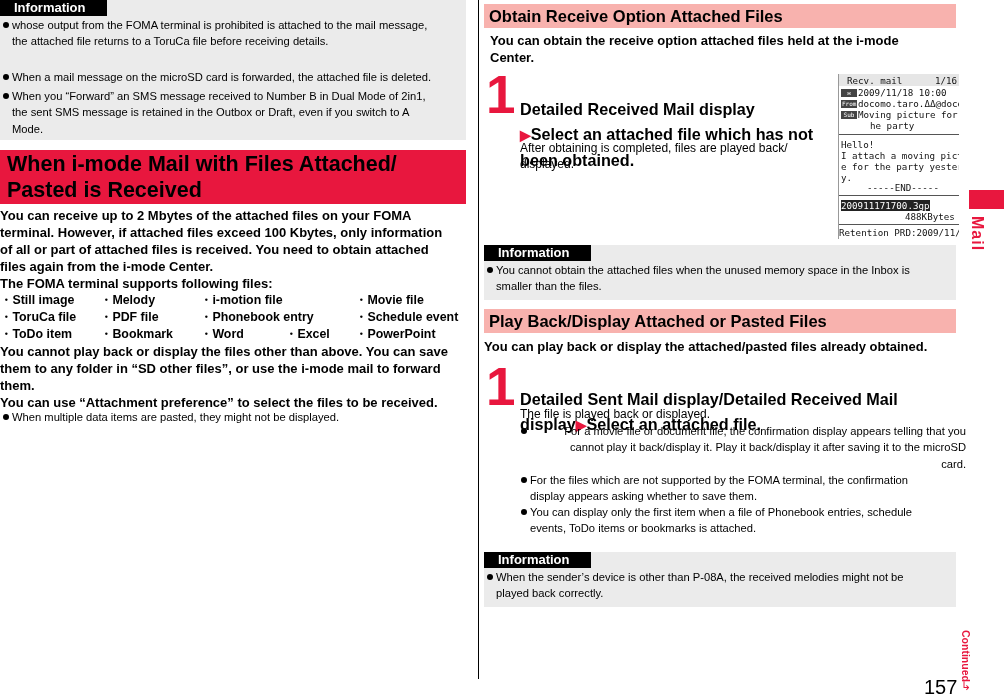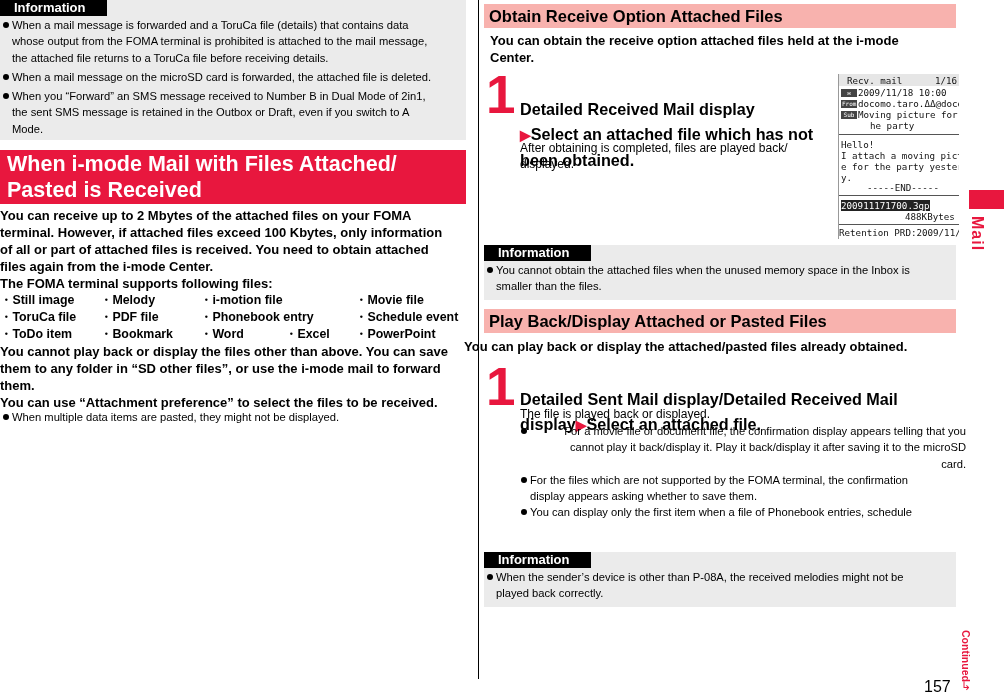--- a/index.html
+++ b/index.html
@@ -21,21 +21,21 @@
       padding-left: 10px;
     }
     .bul::before {
       content: ""; position: absolute; left: 1px; top: 5px;
       width: 6px; height: 6px; border-radius: 50%; background: #000;
     }
 
     
     .red-banner {
       position: absolute; left: 0; top: 150px; width: 466px; height: 54px;
-      background: #e8173e; color: #ffffff;
+      background: #e8173e; color: #000000;
       font-weight: bold; font-size: 21.5px; line-height: 26px;
       padding: 1px 0 0 7px; box-sizing: border-box;
     }
 
     .bold-para {
       position: absolute; font-weight: bold; font-size: 13px; line-height: 17px;
     }
 
     .files-row { position: absolute; left: 0; height: 17px; width: 470px;
       font-weight: bold; font-size: 12.4px; line-height: 17px; }
@@ -81,29 +81,28 @@
     .side-tab { position: absolute; left: 969px; top: 190px; width: 35px; height: 19px; background: #e8173e; }
     .side-label {
       position: absolute; left: 968px; top: 216px;
       writing-mode: vertical-rl; color: #e8173e; font-weight: bold; font-size: 16px; letter-spacing: 1px;
     }
     .continued {
       position: absolute; left: 960px; top: 630px;
       writing-mode: vertical-rl; color: #e8173e; font-size: 10.5px; font-weight: bold;
     }
     .cont-arrow { position: absolute; left: 961px; top: 680px; color: #e8173e; font-size: 12px; line-height: 12px; }
-    .page-num { position: absolute; left: 924px; top: 676px; font-size: 16px; line-height: 22px; }
+    .page-num { position: absolute; left: 924px; top: 676px; font-size: 20px; line-height: 22px; }
   </style>
 </head>
 <body>
 
 <div class="info-box" style="left:0;top:0;width:466px;height:140px;">
   <div class="info-label">Information</div>
   <div class="bul" style="left:2px;top:17px;width:460px;">
-    <div>When a mail message is forwarded and a ToruCa file (details) that contains data</div>
     <div>whose output from the FOMA terminal is prohibited is attached to the mail message,</div>
     <div>the attached file returns to a ToruCa file before receiving details.</div>
   </div>
   <div class="bul" style="left:2px;top:69px;width:460px;">
     <div>When a mail message on the microSD card is forwarded, the attached file is deleted.</div>
   </div>
   <div class="bul" style="left:2px;top:88px;width:460px;">
     <div>When you “Forward” an SMS message received to Number B in Dual Mode of 2in1,</div>
     <div>the sent SMS message is retained in the Outbox or Draft, even if you switch to A</div>
     <div>Mode.</div>
@@ -198,41 +197,42 @@
 <div class="info-box" style="left:484px;top:245px;width:472px;height:55px;">
   <div class="info-label">Information</div>
   <div class="bul" style="left:2px;top:17px;width:465px;">
     <div>You cannot obtain the attached files when the unused memory space in the Inbox is</div>
     <div>smaller than the files.</div>
   </div>
 </div>
 
 <div class="pink-header" style="top:309px;">Play Back/Display Attached or Pasted Files</div>
 
-<div class="bold-para" style="left:464px;top:338px;width:466px;">You can play back or display the attached/pasted files already obtained.</div>
+<div class="bold-para" style="left:484px;top:338px;width:466px;">You can play back or display the attached/pasted files already obtained.</div>
 
 <div class="step-num" style="left:486px;top:362px;">1</div>
 <div class="step-text" style="left:520px;top:356px;width:436px;">
   <div>Detailed Sent Mail display/Detailed Received Mail</div>
   <div><span>display</span><span class="tri">▶</span><span>Select an attached file.</span></div>
 </div>
 
 <div class="plain" style="left:520px;top:406px;width:430px;">The file is played back or displayed.</div>
 
 <div class="bul" style="left:520px;top:423px;width:436px;text-align:right;">
   <div>For a movie file or document file, the confirmation display appears telling that you</div>
   <div>cannot play it back/display it. Play it back/display it after saving it to the microSD</div>
   <div>card.</div>
 </div>
 <div class="bul" style="left:520px;top:472px;width:436px;">
   <div>For the files which are not supported by the FOMA terminal, the confirmation</div>
   <div>display appears asking whether to save them.</div>
 </div>
 <div class="bul" style="left:520px;top:504px;width:436px;">
   <div>You can display only the first item when a file of Phonebook entries, schedule</div>
+  <div>events, ToDo items or bookmarks is attached.</div>
 </div>
 
 <div class="info-box" style="left:484px;top:552px;width:472px;height:55px;">
   <div class="info-label">Information</div>
   <div class="bul" style="left:2px;top:17px;width:465px;">
     <div>When the sender’s device is other than P-08A, the received melodies might not be</div>
     <div>played back correctly.</div>
   </div>
 </div>
 

